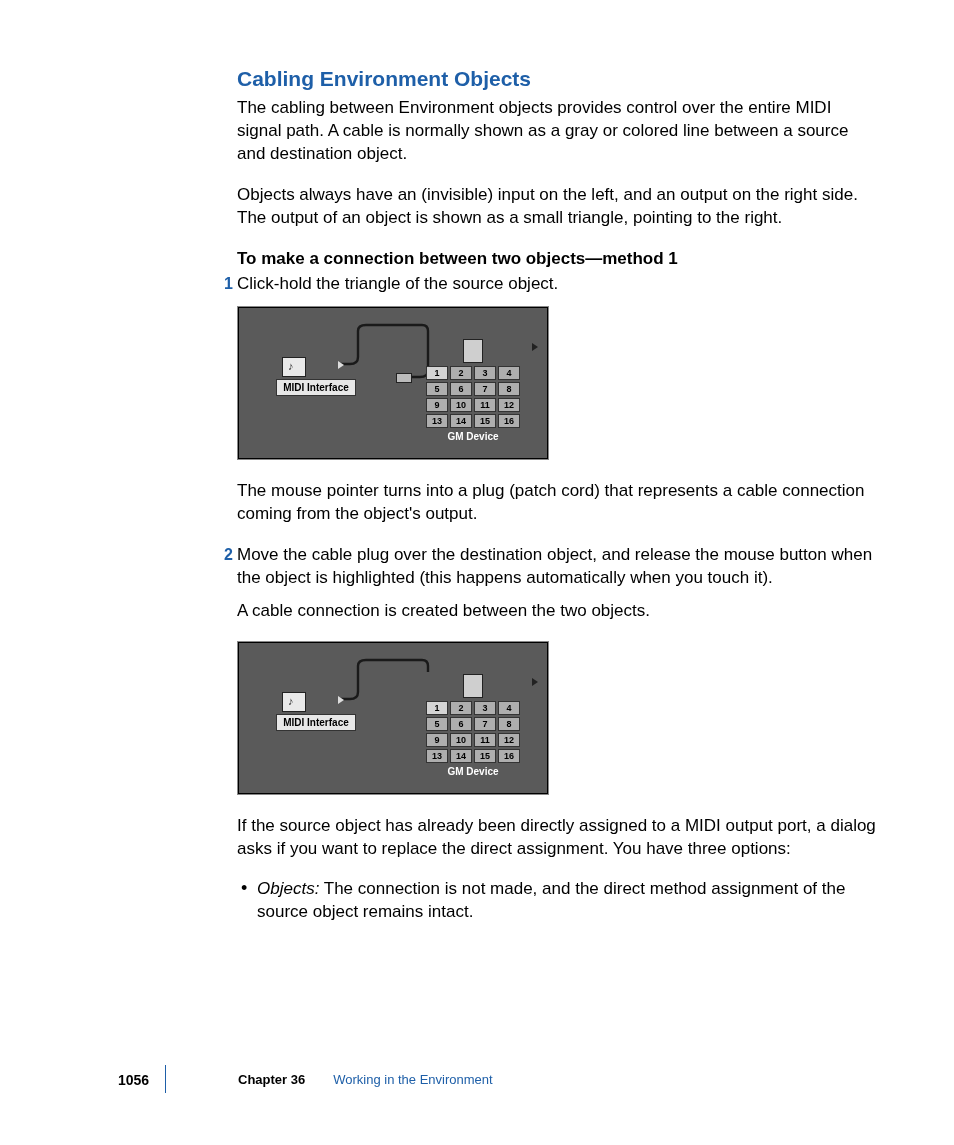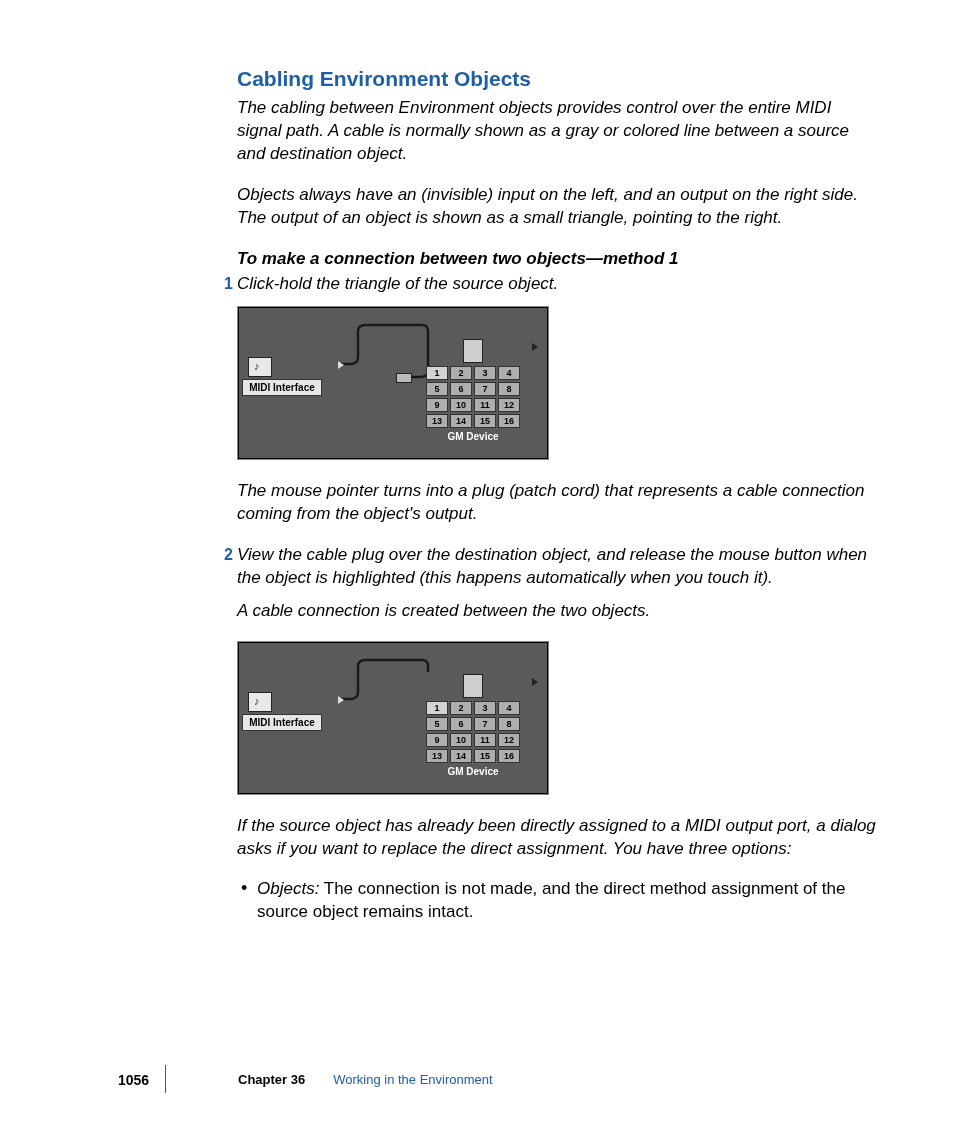--- a/index.html
+++ b/index.html
@@ -16,21 +16,21 @@
     left:237px;
     top:65px;
     width:640px;
   }
   h2.section-title{
     margin:0 0 4px 0;
     font-size:21px;
     font-weight:600;
     color:#1e5fa8;
   }
-  p{margin:0 0 18px 0;font-style:italic;}
+  p{margin:0 0 18px 0;}
   .bold{font-weight:700;}
   .step-row{position:relative;margin:0 0 18px 0;}
   .step-num{
     position:absolute;
     left:-18px;
     top:0;
     color:#1e5fa8;
     font-weight:700;
     font-size:16px;
     width:14px;
@@ -41,21 +41,21 @@
     margin:4px 0 20px 0;
     width:310px;
     height:152px;
     background:#5a5a5a;
     border:1px solid #888;
     position:relative;
     box-shadow:inset 0 0 0 1px #000;
   }
   .midi-box{
     position:absolute;
-    left:4px;top:50px;
+    left:38px;top:50px;
     width:80px;
   }
   .midi-icon{
     width:22px;height:18px;
     background:#e9e9e9;
     border:1px solid #222;
     margin-left:6px;
     position:relative;
   }
   .midi-icon::after{
@@ -227,21 +227,21 @@
       </div>
       <div class="gm-label">GM Device</div>
     </div>
     <div class="arrow-out"></div>
   </div>
 
   <p>The mouse pointer turns into a plug (patch cord) that represents a cable connection coming from the object's output.</p>
 
   <div class="step-row">
     <span class="step-num">2</span>
-    <p class="step-body" style="margin-bottom:10px;">View the cable plug over the destination object, and release the mouse button when the object is highlighted (this happens automatically when you touch it).</p>
+    <p class="step-body" style="margin-bottom:10px;">Move the cable plug over the destination object, and release the mouse button when the object is highlighted (this happens automatically when you touch it).</p>
     <p class="step-body">A cable connection is created between the two objects.</p>
   </div>
 
   <div class="screenshot">
     <svg class="cable" viewBox="0 0 310 152">
       <path d="M100 57 L112 57 Q120 57 120 50 L120 24 Q120 18 128 18 L184 18 Q190 18 190 24 L190 30" stroke="#1a1a1a" stroke-width="2.4" fill="none"></path>
     </svg>
     <div class="midi-box">
       <div class="midi-icon"></div>
       <div class="midi-label">MIDI Interface</div>

